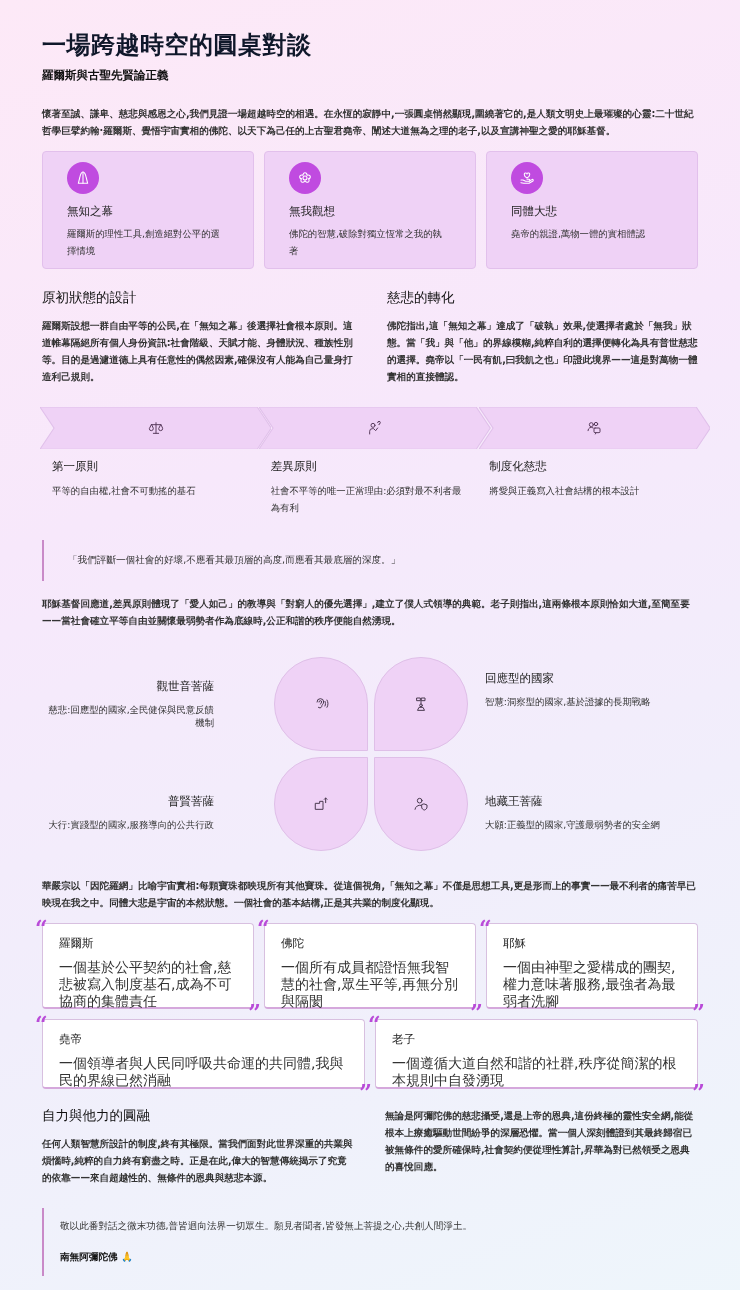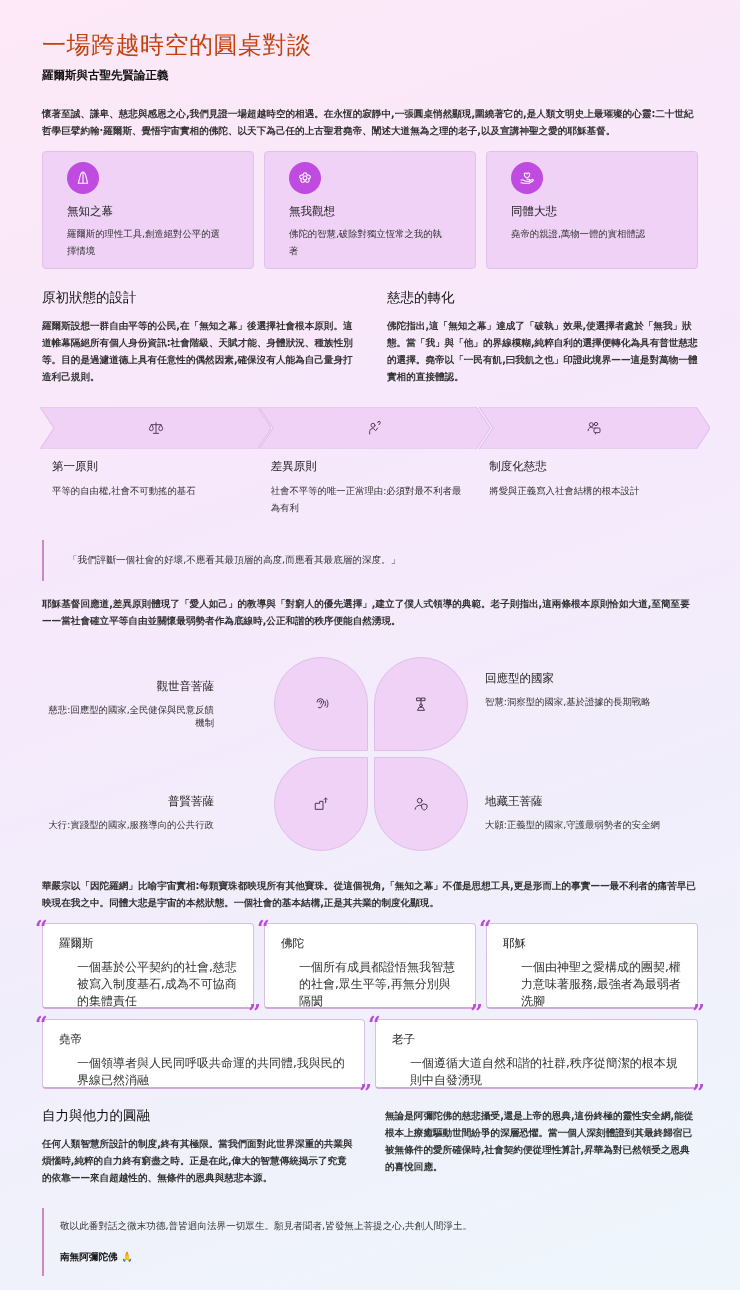--- a/index.html
+++ b/index.html
@@ -4,21 +4,21 @@
 <style>
   * { box-sizing: border-box; margin: 0; padding: 0; }
   html, body { width: 740px; }
   body {
     font-family: "DejaVu Sans", "Liberation Sans", sans-serif;
     color: #1f1f1f;
     background: linear-gradient(160deg, #fde9f7 0%, #f7e8fb 35%, #f1eefb 65%, #eef6fb 100%);
     min-height: 1290px;
   }
   .page { padding: 30px 42px 40px 42px; }
-  h1 { font-size: 24px; font-weight: 400; letter-spacing: 0.5px; line-height: 30px; margin-bottom: 8px; color: #c2410c; }
+  h1 { font-size: 24px; font-weight: 700; letter-spacing: 0.5px; line-height: 30px; margin-bottom: 8px; color: #0f172a; }
   .subtitle { font-size: 11.5px; font-weight: 700; margin-bottom: 22px; color: #111; }
   p.body { font-size: 9.6px; line-height: 17px; color: #333; font-weight: bold; }
   .intro { margin-bottom: 12px; }
 
   .feature-cards { display: flex; gap: 10px; margin-bottom: 20px; }
   .fcard { flex: 1; height: 118px; background: #efd2f6; border: 1px solid #e2c0ec; border-radius: 4px; padding: 10px 24px; }
   .fcard .ic { width: 32px; height: 32px; border-radius: 50%; background: #c04be0; display: flex; align-items: center; justify-content: center; margin-bottom: 10px; }
   .fcard .ic svg { width: 16px; height: 16px; }
   .fcard .t { font-size: 11.5px; margin-bottom: 6px; color: #222; }
   .fcard .d { font-size: 9.4px; line-height: 17px; color: #333; }
@@ -53,21 +53,21 @@
   .pl-left { right: 484px; text-align: right; }
   .pl-right { left: 443px; text-align: left; }
 
   .para3 { margin-bottom: 12px; }
 
   .qcards { display: flex; flex-wrap: wrap; gap: 10px; margin-bottom: 18px; }
   .qcard { position: relative; background: #fff; border: 1px solid #d8c0e0; border-bottom: 2px solid #d5a8dc; border-radius: 4px; padding: 12px 16px; }
   .qcard.w3 { width: 212px; height: 86px; }
   .qcard.w2 { width: 323px; height: 70px; }
   .qcard .name { font-size: 11.5px; margin-bottom: 8px; color: #222; }
-  .qcard .d { font-size: 12px; line-height: 17px; color: #333; margin-left: 18px; }
+  .qcard .d { font-size: 14px; line-height: 17px; color: #333; }
   .qmark { position: absolute; font-family: "DejaVu Serif", serif; font-weight: 700; color: #b94bd8; font-size: 22px; line-height: 1; }
   .qmark.open { left: -8px; top: -7px; }
   .qmark.close { right: -8px; bottom: -16px; }
 
   .final-two { display: flex; gap: 30px; margin-bottom: 22px; }
   .final-two > div { flex: 1; }
 
   blockquote.q2 { border-left: 2px solid #c98ac8; padding: 12px 0 12px 16px; font-size: 9.6px; color: #333; }
   blockquote.q2 .l1 { margin-bottom: 18px; }
   blockquote.q2 .l2 { font-weight: 700; color: #111; }

